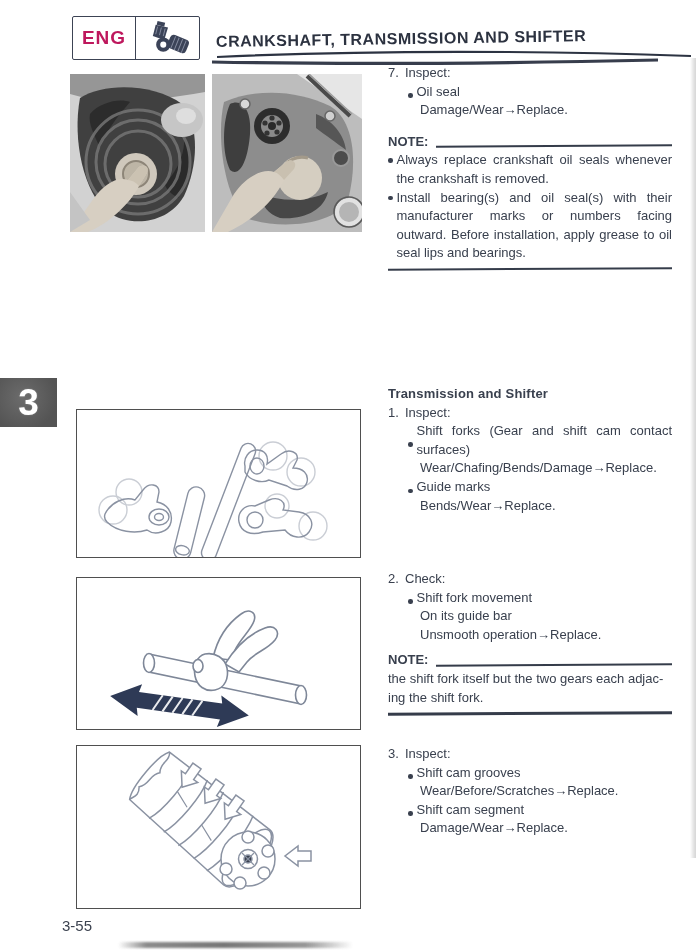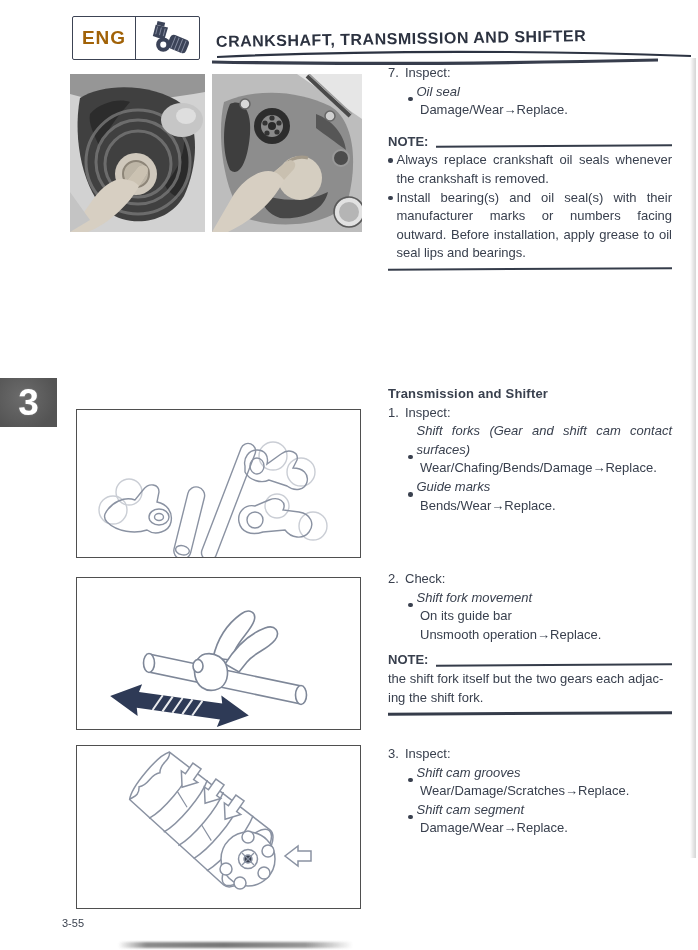--- a/index.html
+++ b/index.html
@@ -8,21 +8,21 @@
     background:#ffffff;overflow:hidden;
     font-family:"Liberation Sans",sans-serif;color:#39404e;
   }
   
   .eng-box{
     position:absolute;left:72px;top:16px;width:126px;height:42px;
     border:1.6px solid #3c4354;border-radius:2px;display:flex;background:#fff;
   }
   .eng-cell{
     width:62px;display:flex;align-items:center;justify-content:center;
-    font-size:19px;font-weight:bold;letter-spacing:1px;color:#a16207;
+    font-size:19px;font-weight:bold;letter-spacing:1px;color:#be185d;
     border-right:1.4px solid #3c4354;
   }
   .icon-cell{flex:1;display:flex;align-items:center;justify-content:center;}
   .page-title{
     position:absolute;left:216px;top:33px;width:460px;
     font-size:16px;font-weight:bold;letter-spacing:.5px;color:#2c3240;
     transform:rotate(-0.9deg);transform-origin:left center;white-space:nowrap;
   }
   .hdr-svg{position:absolute;left:0;top:0;width:698px;height:72px;pointer-events:none;}
   
@@ -46,33 +46,33 @@
   
   .rcol{position:absolute;left:388px;width:284px;font-size:13px;line-height:18.6px;}
   #rcol-top{top:64px;}
   #rcol-a{top:385px;}
   #rcol-b{top:570px;}
   #rcol-c{top:745px;}
   .sec-head{font-weight:bold;letter-spacing:.2px;}
   .step-line{display:flex;}
   .step-num{width:17px;flex:none;}
   .step-body{flex:1;}
-  .bullet-line{display:flex;align-items:flex-end;margin-left:20px;font-style:italic;}
+  .bullet-line{display:flex;align-items:center;margin-left:20px;}
   .dot{width:4.5px;height:4.5px;border-radius:50%;background:#39404e;margin:7px 4px 0 0;flex:none;}
   .sub-line{margin-left:32px;white-space:nowrap;}
   .just{text-align:justify;}
   .note-head{display:flex;font-weight:bold;margin-top:13px;align-items:center;}
   .note-rule{flex:1;border-top:2.4px solid #353c4a;margin:8px 0 0 8px;transform:rotate(-.35deg);}
   .note-bullet{display:flex;align-items:flex-start;}
   .note-bullet .dot{margin:7px 4px 0 0;}
   .end-rule{border-top:2.4px solid #353c4a;margin-top:5px;transform:rotate(-.3deg);}
   .end-rule.thick{border-top-width:3.2px;}
   .note-par-line{white-space:nowrap;}
   
-  .page-number{position:absolute;left:62px;top:917px;font-size:11px;color:#3c4350;}
+  .page-number{position:absolute;left:62px;top:917px;font-size:15px;color:#3c4350;}
   .bottom-smudge{
     position:absolute;left:118px;top:942px;width:235px;height:6px;border-radius:3px;
     background:linear-gradient(90deg,transparent 0%,#6f6f6f 12%,#565656 45%,#7f7f7f 80%,transparent 100%);
     filter:blur(1.2px);opacity:.8;
   }
   .edge-shadow{
     position:absolute;left:690px;top:58px;width:6px;height:800px;
     background:linear-gradient(90deg,transparent,#dcdcdc 70%,#d2d2d2);
     opacity:.9;
   }
@@ -329,21 +329,21 @@
 
   <div class="rcol" id="rcol-c">
     <div class="step-line">
       <div class="step-num">3.</div>
       <div class="step-body">Inspect:</div>
     </div>
     <div class="bullet-line">
       <div class="dot"></div>
       <div>Shift cam grooves</div>
     </div>
-    <div class="sub-line">Wear/Damage/Scratches→Replace.</div>
+    <div class="sub-line">Wear/Before/Scratches→Replace.</div>
     <div class="bullet-line">
       <div class="dot"></div>
       <div>Shift cam segment</div>
     </div>
     <div class="sub-line">Damage/Wear→Replace.</div>
   </div>
 
   <div class="page-number">3-55</div>
   <div class="bottom-smudge"></div>
   <div class="edge-shadow"></div>

